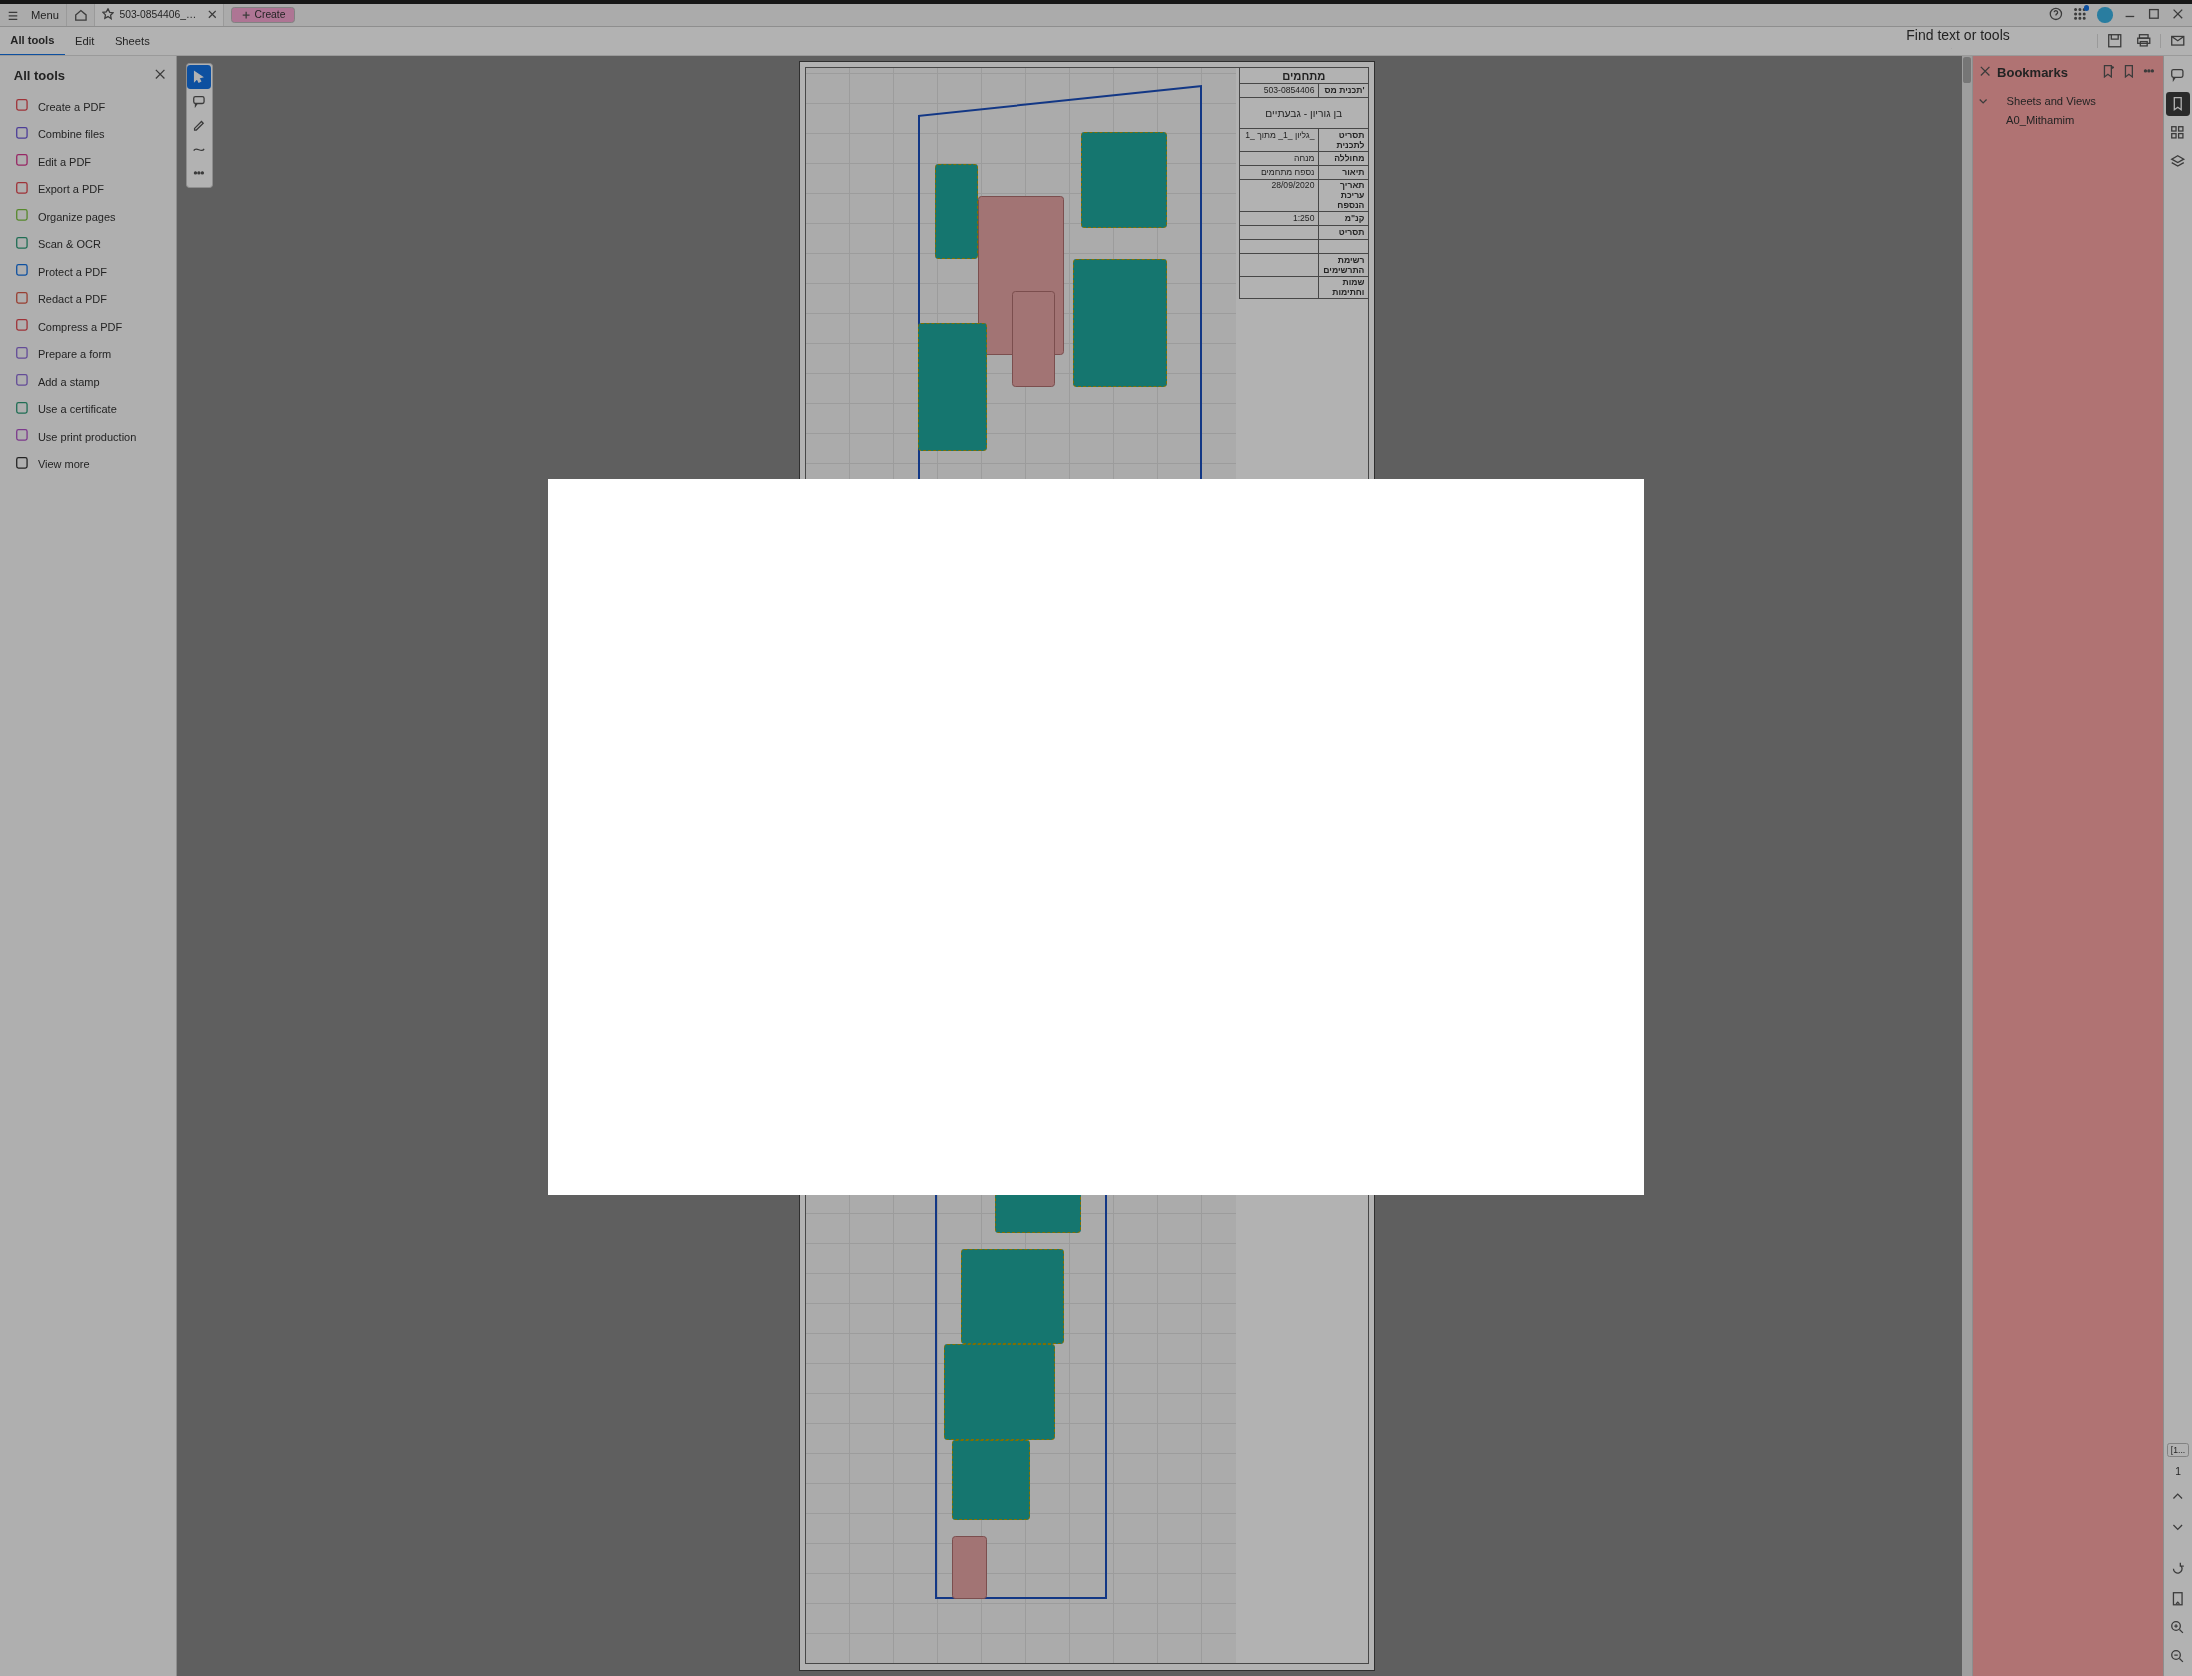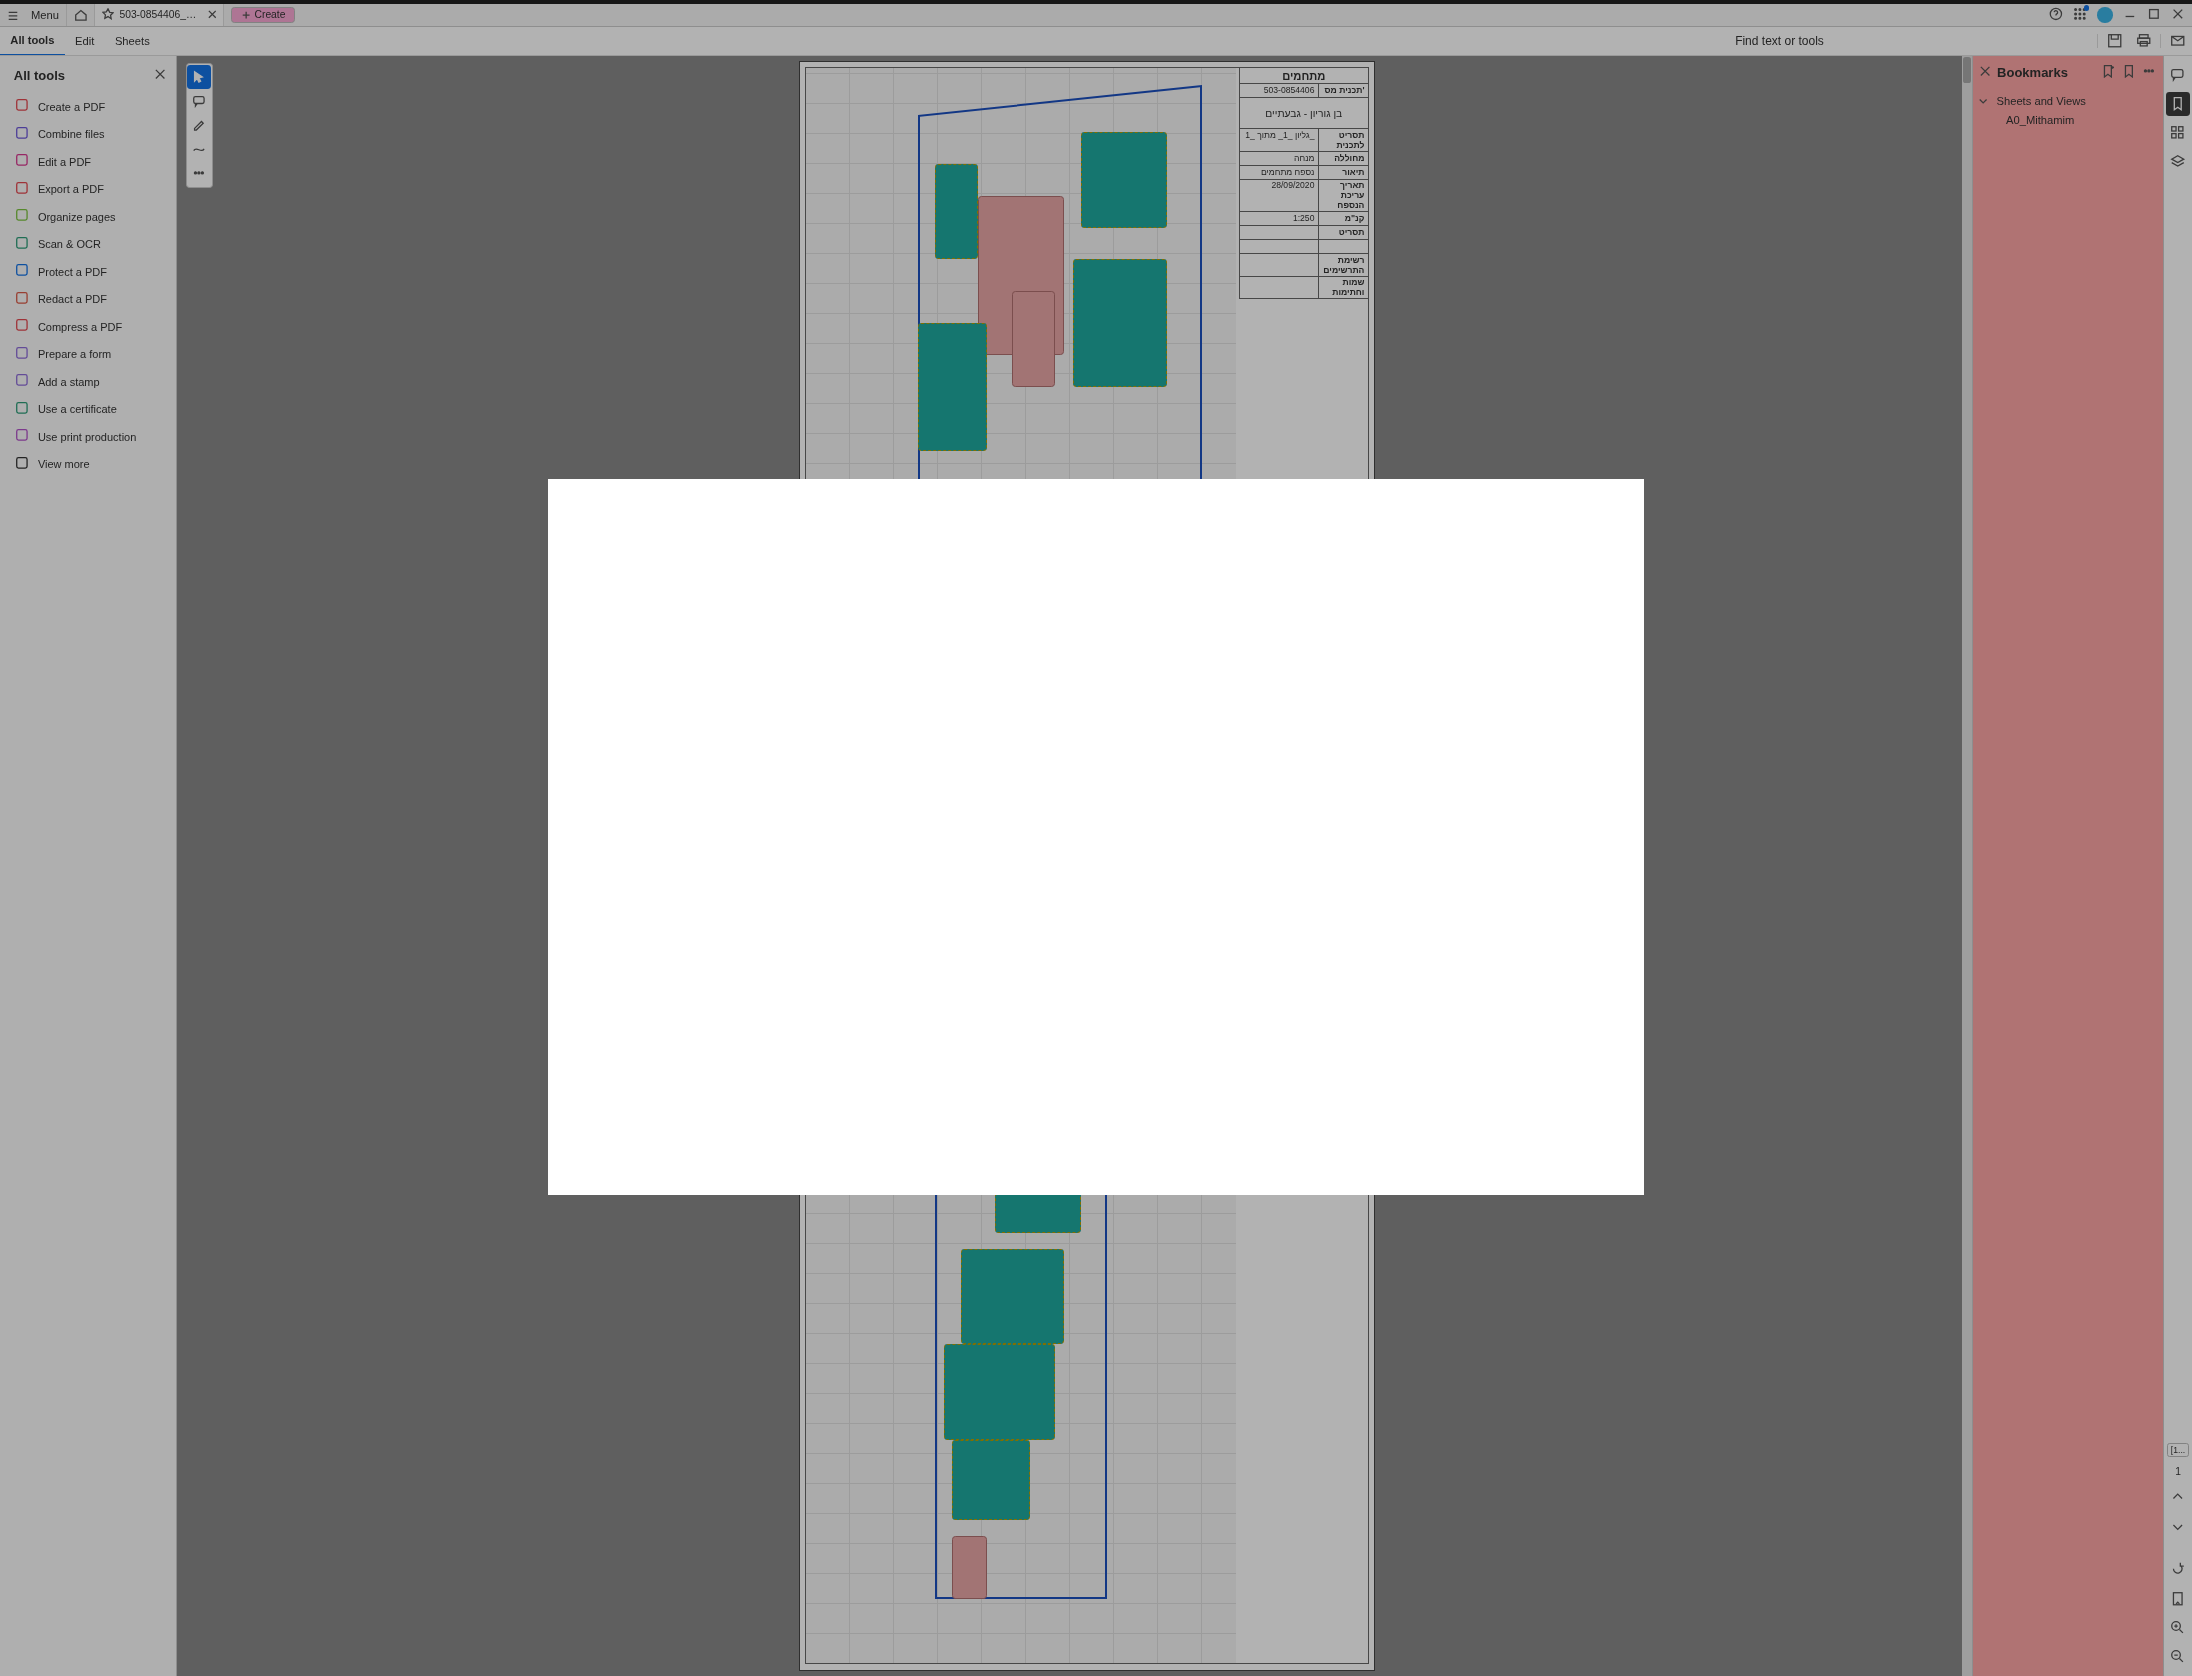--- a/index.html
+++ b/index.html
@@ -25,21 +25,21 @@
 .tab-icons { display: flex; align-items: center; gap: 10.3px; padding: 0 6.9px; }
 .tab-icons svg { width: 13.8px; height: 13.8px; }
 .tab-icons .avatar { width: 15.5px; height: 15.5px; border-radius: 50%; background: #3bb4e6; }
 .tab-icons .app-dot { position: relative; }
 .tab-icons .app-dot::after { content: ""; position: absolute; top: -1.7px; right: -1.7px; width: 5.2px; height: 5.2px; background: #1473e6; border-radius: 50%; }
 
 .subtabbar { height: 29px; display: flex; align-items: stretch; border-bottom: 0.9px solid #ddd; }
 .subtab { display: flex; align-items: center; padding: 0 10.3px; font-size: 11.2px; }
 .subtab.active { border-bottom: 1.7px solid #1473e6; font-weight: 600; }
 .sub-spacer { flex: 1; }
-.find-text { display: flex; align-items: center; gap: 5.2px; padding: 0 8.6px; font-size: 12px; }
+.find-text { display: flex; align-items: center; gap: 5.2px; padding: 0 8.6px; font-size: 14px; flex-direction: column; }
 .iconbtn { display: flex; align-items: center; padding: 0 6.9px; }
 .iconbtn svg { width: 15.5px; height: 15.5px; }
 .divider-v { width: 0.9px; background: #ddd; margin: 6.9px 1.7px; }
 
 .app-body { display: flex; height: calc(100% - 56px); position: relative; }
 
 
 .left-panel { width: 177px; background: #fbfbfb; border-right: 0.9px solid #ccc; padding: 8.6px 0; }
 .left-panel-header { display: flex; align-items: center; justify-content: space-between; padding: 3.4px 10.3px 8.6px 13.8px; }
 .left-panel-header h2 { font-size: 13px; font-weight: 700; }
@@ -78,21 +78,21 @@
 .center-scroll { position: absolute; right: 0; top: 0; bottom: 0; width: 10.3px; background: #e2e2e2; }
 .center-scroll .thumb { position: absolute; left: 0.9px; right: 0.9px; top: 1.7px; height: 26px; background: #aaa; border-radius: 2.6px; }
 
 
 .bookmarks { width: 191px; background: #fca5a5; border-left: 0.9px solid #ccc; }
 .bm-header { display: flex; align-items: center; gap: 6.9px; padding: 8.6px 6.9px; }
 .bm-header .close svg { width: 10.3px; height: 10.3px; }
 .bm-header h2 { font-size: 13px; font-weight: 700; flex: 1; }
 .bm-header svg { width: 13.8px; height: 13.8px; }
 .bm-tree { padding: 3.4px 0; font-size: 11.2px; }
-.bm-node { display: flex; align-items: center; gap: 8px; padding: 3.4px 6.9px 3.4px 5.2px; }
+.bm-node { display: flex; align-items: center; gap: 18px; padding: 3.4px 6.9px 3.4px 5.2px; }
 .bm-node svg { width: 10.3px; height: 10.3px; }
 .bm-leaf { padding: 3.4px 6.9px 3.4px 33px; }
 
 
 .right-rail { width: 29px; background: #fff; border-left: 0.9px solid #ccc; display: flex; flex-direction: column; align-items: center; padding: 6.9px 0; gap: 5.2px; }
 .right-rail .rbtn { width: 24px; height: 24px; display: flex; align-items: center; justify-content: center; border-radius: 3.4px; }
 .right-rail .rbtn.active { background: #3d3d3d; }
 .right-rail .rbtn.active svg { stroke: #fff; }
 .right-rail .rbtn svg { width: 15.5px; height: 15.5px; }
 .right-rail .spacer { flex: 1; }

